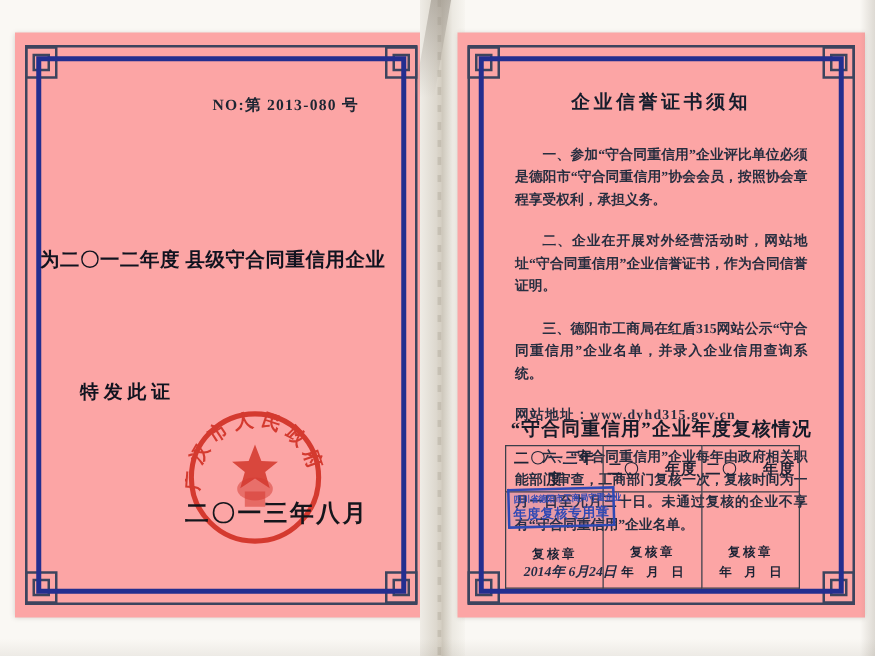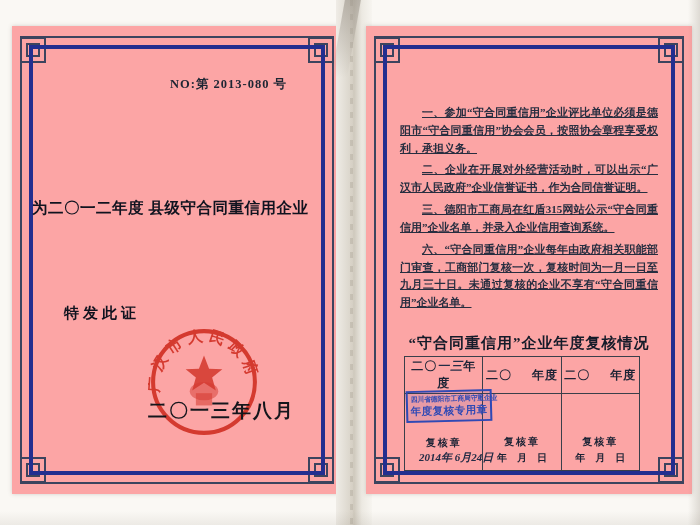--- a/index.html
+++ b/index.html
@@ -50,21 +50,21 @@
     color:#10131f;letter-spacing:4px;}
   .seal{position:absolute;left:136px;top:300px;width:112px;height:112px;z-index:1;opacity:.93;}
   .issue-date{position:absolute;left:136px;top:372px;font-size:19px;font-weight:700;
     color:#14161c;letter-spacing:2px;z-index:2;white-space:nowrap;}
 
   
   .notice-title{position:absolute;left:0;right:0;top:46px;text-align:center;
     font-size:15px;font-weight:700;color:#171d2c;letter-spacing:3px;}
   .paras{position:absolute;left:30px;top:74px;width:266px;
     font-size:11px;line-height:1.62;color:#272e40;font-weight:600;text-align:justify;}
-  .paras p{margin:4px;text-indent:2em;text-decoration:underline;}
+  .paras p{margin:16px;text-indent:2em;}
   .paras p.no-indent{text-indent:0;letter-spacing:1px;}
   .review-title{position:absolute;left:0;right:0;top:308px;text-align:center;
     font-size:15px;font-weight:700;color:#151b29;letter-spacing:1px;white-space:nowrap;}
   .review-table{position:absolute;left:38px;top:330px;width:236px;height:98px;
     border-collapse:collapse;table-layout:fixed;}
   .review-table td{border:1.5px solid #3a3f4a;text-align:center;color:#1c2335;}
   .head-row td{height:24px;font-size:12px;font-weight:700;letter-spacing:1px;}
   .yr{display:inline-block;min-width:20px;font-size:12px;}
   .body-row td{height:70px;vertical-align:bottom;padding-bottom:5px;position:relative;}
   .seal-label{font-size:10px;font-weight:700;letter-spacing:2px;color:#1c2335;}
@@ -118,25 +118,27 @@
 
   <div class="page page-right">
     <div class="frame-thin">
       <div class="corner c-tl"></div>
       <div class="corner c-tr"></div>
       <div class="corner c-bl"></div>
       <div class="corner c-br"></div>
     </div>
     <div class="frame-thick"></div>
 
+    <div class="notice-title">企业信誉证书须知</div>
 
     <div class="paras">
       <p>一、参加“守合同重信用”企业评比单位必须是德阳市“守合同重信用”协会会员，按照协会章程享受权利，承担义务。</p>
-      <p>二、企业在开展对外经营活动时，可以出示“广汉市人民政府”企业信誉证书，作为合同信誉证明。</p>
+      <p>二、企业在开展对外经营活动时，网站地址“守合同重信用”企业信誉证书，作为合同信誉证明。</p>
       <p>三、德阳市工商局在红盾315网站公示“守合同重信用”企业名单，并录入企业信用查询系统。</p>
+      <p class="no-indent">网站地址：www.dyhd315.gov.cn</p>
       <p>六、“守合同重信用”企业每年由政府相关职能部门审查，工商部门复核一次，复核时间为一月一日至九月三十日。未通过复核的企业不享有“守合同重信用”企业名单。</p>
     </div>
 
     <div class="review-title">“守合同重信用”企业年度复核情况</div>
 
     <table class="review-table">
       <tbody>
           <tr class="head-row">
         <td>
           <span>二〇</span><span class="hand yr">一三</span><span>年度</span>

